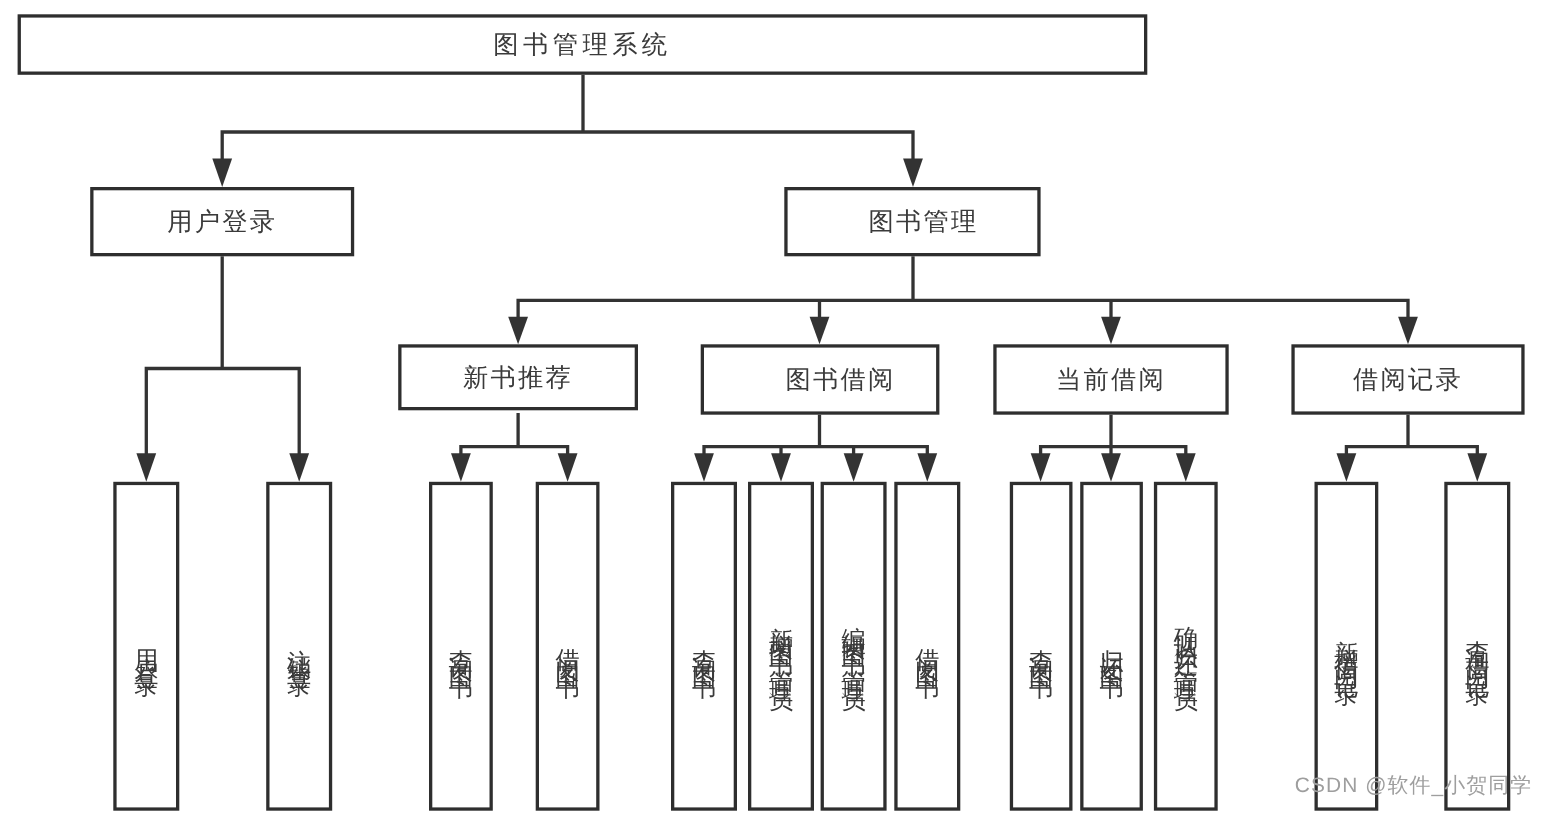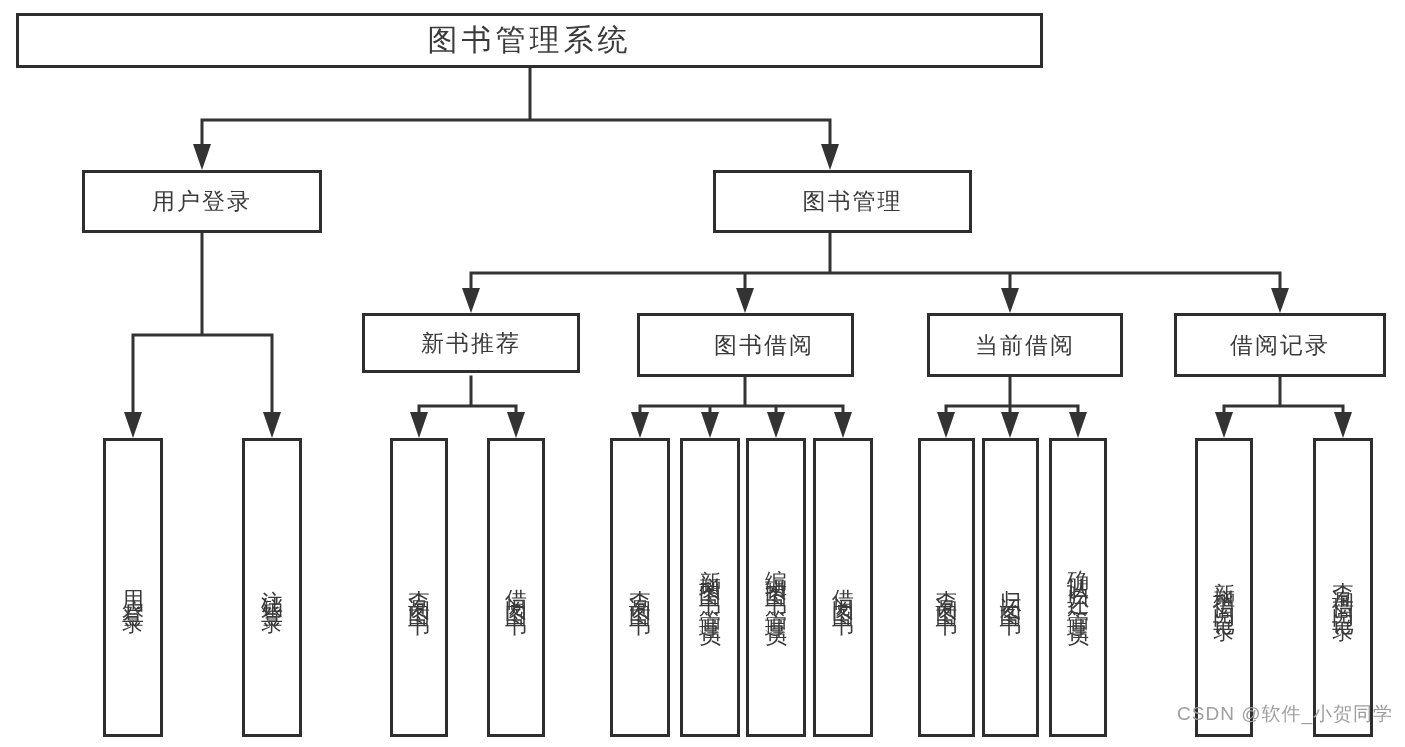--- a/index.html
+++ b/index.html
@@ -22,21 +22,21 @@
     background: #ffffff;
     border: 3px solid #2e2e2e;
     display: flex;
     align-items: center;
     justify-content: center;
     color: #3a3a3a;
     font-size: 23px;
     letter-spacing: 2px;
     white-space: nowrap;
   }
-  .hbox.root-box { font-size: 30px; letter-spacing: 4px; }
+  .hbox.root-box { font-size: 23px; letter-spacing: 4px; }
   .vbox {
     position: absolute;
     box-sizing: border-box;
     top: 438px;
     height: 299px;
     background: #ffffff;
     border: 3px solid #2e2e2e;
     display: flex;
     align-items: center;
     justify-content: center;
@@ -111,31 +111,31 @@
     </g>
   </svg>
 
   <div class="hbox root-box" style="left:16px; top:13px; width:1027px; height:55px;">
     <span>图书管理系统</span>
   </div>
 
   <div class="hbox" style="left:82px; top:170px; width:240px; height:63px;">
     <span>用户登录</span>
   </div>
-  <div class="hbox" style="left:713px; top:170px; width:259px; height:63px;padding-left:20px;">
+  <div class="hbox" style="left:713px; top:170px; width:233px; height:63px;padding-left:20px;">
     <span>图书管理</span>
   </div>
 
   <div class="hbox" style="left:362px; top:313px; width:218px; height:60px;">
     <span>新书推荐</span>
   </div>
   <div class="hbox" style="left:637px; top:313px; width:217px; height:64px;padding-left:37px;">
     <span>图书借阅</span>
   </div>
-  <div class="hbox" style="left:903px; top:313px; width:196px; height:64px;margin-left:24px;">
+  <div class="hbox" style="left:903px; top:313px; width:214px; height:64px;">
     <span>当前借阅</span>
   </div>
   <div class="hbox" style="left:1174px; top:313px; width:212px; height:64px;">
     <span>借阅记录</span>
   </div>
 
   <div class="vbox" style="left:103px; width:60px;">
     <span class="vlabel">用户登录</span>
   </div>
   <div class="vbox" style="left:242px; width:60px;">

